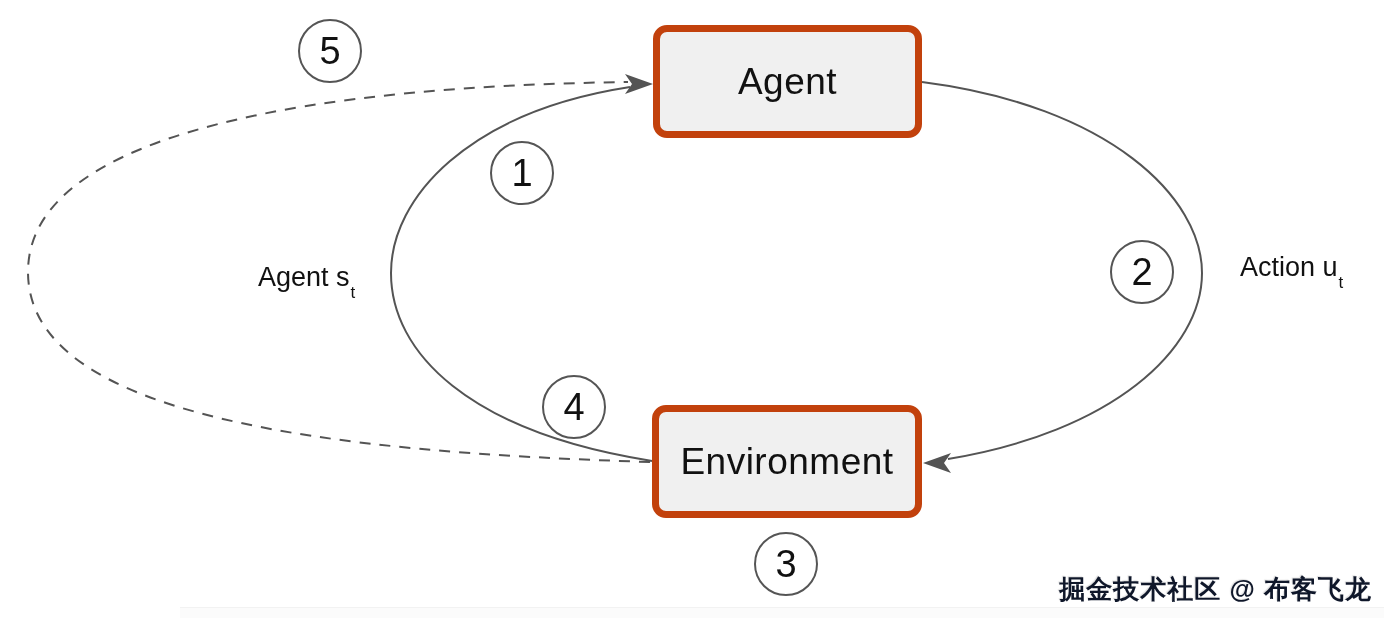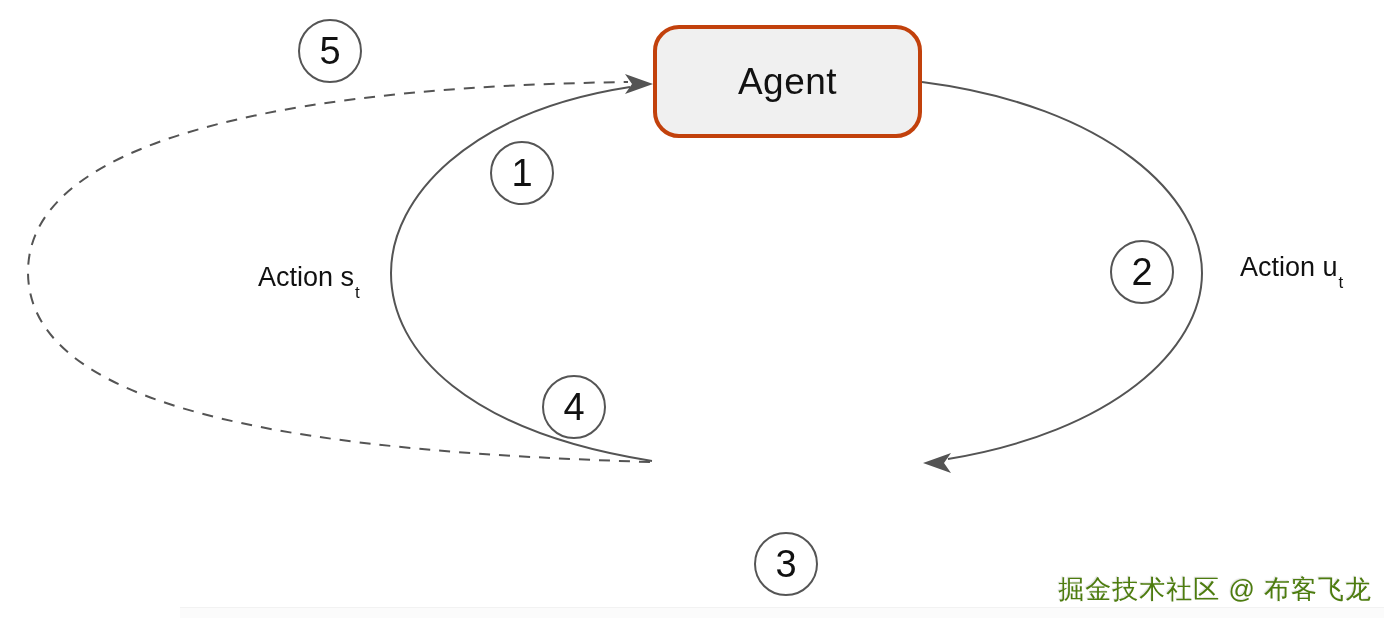--- a/index.html
+++ b/index.html
@@ -19,22 +19,22 @@
     position: absolute;
     left: 0;
     top: 0;
     width: 1384px;
     height: 618px;
   }
   .node-box {
     position: absolute;
     box-sizing: border-box;
     background: #f0f0f0;
-    border: 4px solid #c2410c;
-    border-radius: 26px;
+    border: 7px solid #c2410c;
+    border-radius: 14px;
     display: flex;
     align-items: center;
     justify-content: center;
     font-size: 37px;
     color: #111111;
     letter-spacing: 0.5px;
   }
   .node-agent {
     left: 653px;
     top: 25px;
@@ -78,22 +78,22 @@
     font-size: 17px;
     position: relative;
     top: 6px;
     left: 1px;
   }
   .watermark {
     position: absolute;
     right: 12px;
     top: 572px;
     font-size: 26px;
-    font-weight: normal;
-    color: #4d7c0f;
+    font-weight: bold;
+    color: #0f172a;
     text-shadow: 2px 2px 1px rgba(255,255,255,0.95), -1px -1px 1px rgba(0,0,0,0.12);
     letter-spacing: 1px;
   }
   .bottom-strip {
     position: absolute;
     left: 180px;
     top: 607px;
     width: 1204px;
     height: 11px;
     background: #fbfbfb;
@@ -115,39 +115,42 @@
 
     <polygon points="653,84 625,74 632,84 625,94" fill="#545454"></polygon>
 
     <polygon points="923,463 951,453 944,463 951,473" fill="#545454"></polygon>
   </svg>
 
   <div class="node-box node-agent">
     <span>Agent</span>
   </div>
 
+  <div class="node-box node-environment">
+    <span>Environment</span>
+  </div>
 
   <div class="step-circle circle-5">
     <span>5</span>
   </div>
   <div class="step-circle circle-1">
     <span>1</span>
   </div>
   <div class="step-circle circle-2">
     <span>2</span>
   </div>
   <div class="step-circle circle-4">
     <span>4</span>
   </div>
   <div class="step-circle circle-3">
     <span>3</span>
   </div>
 
   <div class="edge-label label-state">
-    <span>Action s</span><sub>t</sub>
+    <span>Agent s</span><sub>t</sub>
   </div>
 
   <div class="edge-label label-action">
     <span>Action u</span><sub>t</sub>
   </div>
 
   <div class="bottom-strip"></div>
 
   <div class="watermark">掘金技术社区 @ 布客飞龙</div>
 

